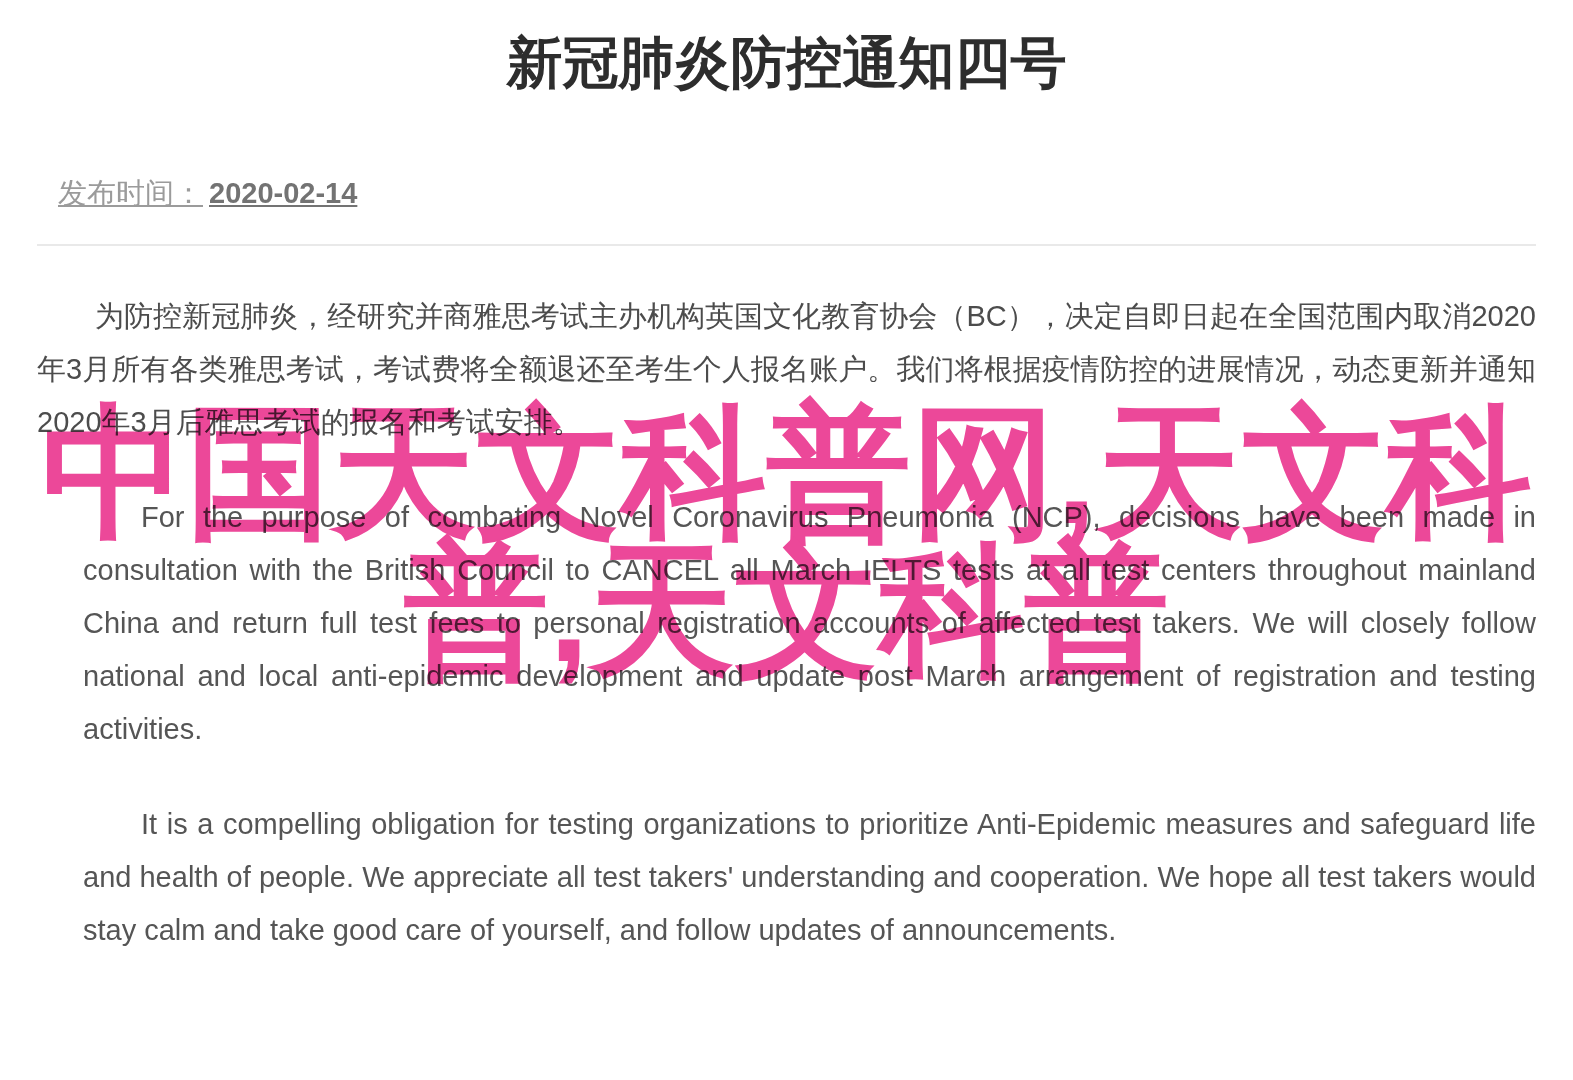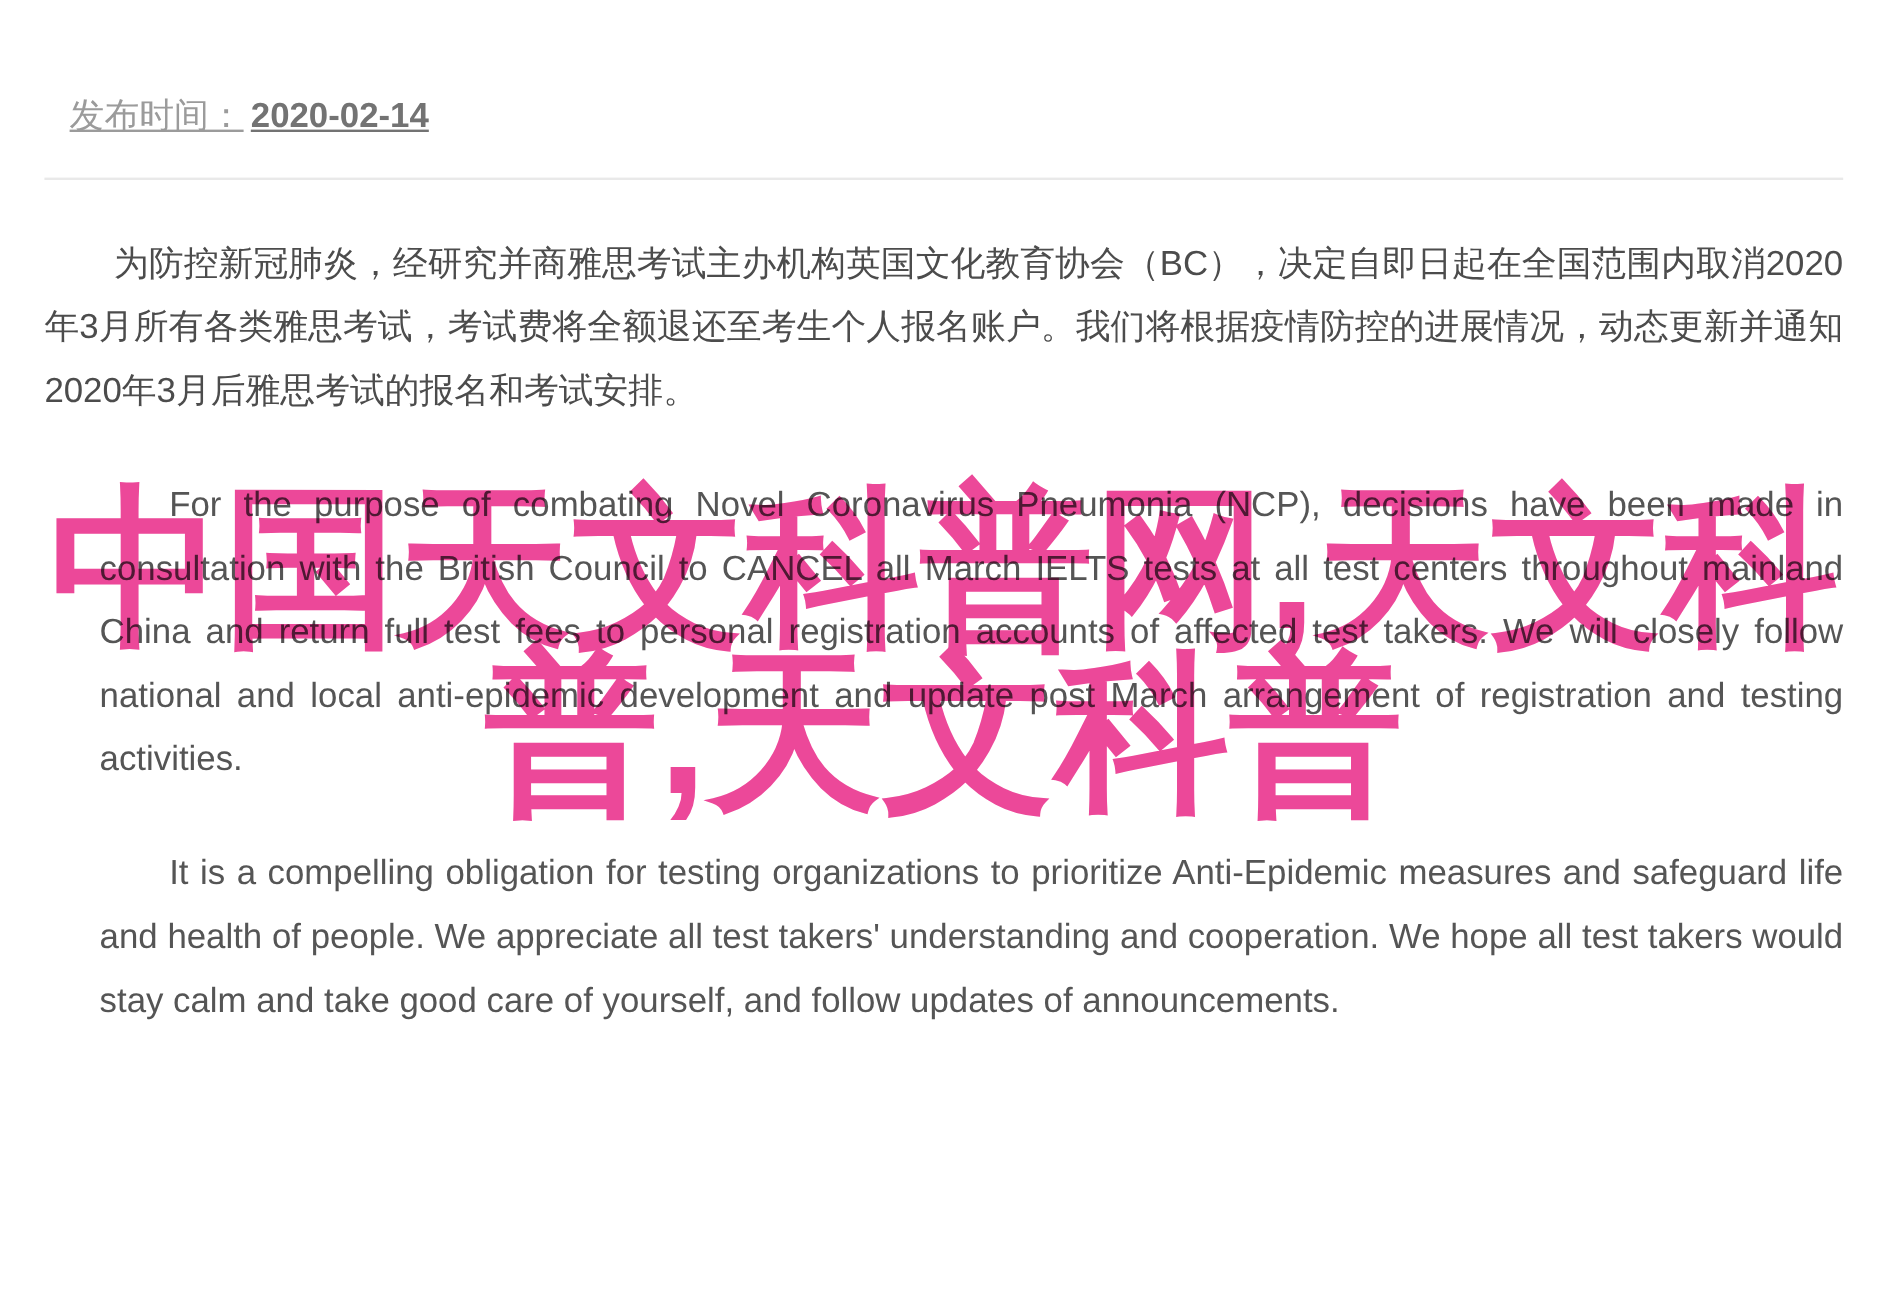--- a/index.html
+++ b/index.html
@@ -60,20 +60,21 @@
     pointer-events: none;
     z-index: 5;
   }
   .wm-line { white-space: nowrap; }
 </style>
 </head>
 <body>
 
 <div class="page">
 
+  <h1 class="title">新冠肺炎防控通知四号</h1>
 
   <div class="pubrow">
     <span class="publabel">发布时间：</span><span class="pubdate">2020-02-14</span>
   </div>
 
   <div class="divider"></div>
 
   <div class="content">
     <p class="para cn">为防控新冠肺炎，经研究并商雅思考试主办机构英国文化教育协会（BC），决定自即日起在全国范围内取消2020年3月所有各类雅思考试，考试费将全额退还至考生个人报名账户。我们将根据疫情防控的进展情况，动态更新并通知2020年3月后雅思考试的报名和考试安排。</p>
     <p class="para en">For the purpose of combating Novel Coronavirus Pneumonia (NCP), decisions have been made in consultation with the British Council to CANCEL all March IELTS tests at all test centers throughout mainland China and return full test fees to personal registration accounts of affected test takers. We will closely follow national and local anti-epidemic development and update post March arrangement of registration and testing activities.</p>

